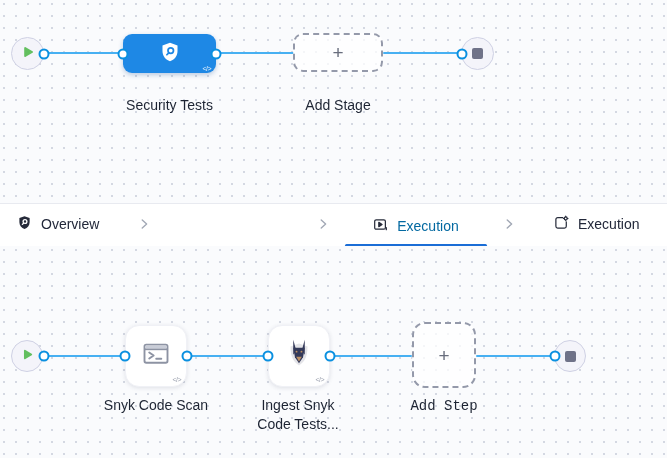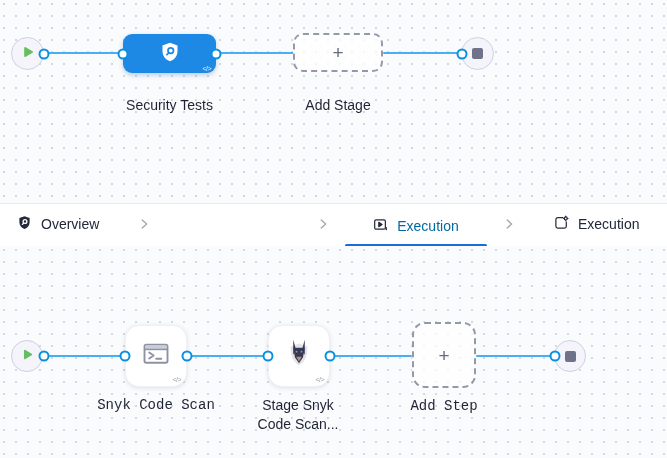--- a/index.html
+++ b/index.html
@@ -204,18 +204,18 @@
       <span class="stop-square"></span>
     </div>
 
     <span class="port" style="left:44px; top:110px;"></span>
     <span class="port" style="left:125px; top:110px;"></span>
     <span class="port" style="left:187px; top:110px;"></span>
     <span class="port" style="left:268px; top:110px;"></span>
     <span class="port" style="left:330px; top:110px;"></span>
     <span class="port" style="left:555px; top:110px;"></span>
 
-    <div class="node-label" style="left:86px; top:150px; width:140px;font-family:Liberation Mono, monospace;">Snyk Code Scan</div>
-    <div class="node-label" style="left:249px; top:150px; width:98px;">Stage Snyk Code Scan...</div>
+    <div class="node-label" style="left:86px; top:150px; width:140px;">Snyk Code Scan</div>
+    <div class="node-label" style="left:249px; top:150px; width:98px;">Ingest Snyk Code Tests...</div>
     <div class="node-label" style="left:394px; top:151px; width:100px;font-family:Liberation Mono, monospace;">Add Step</div>
   </div>
 
 </div>
 
 </body></html>

